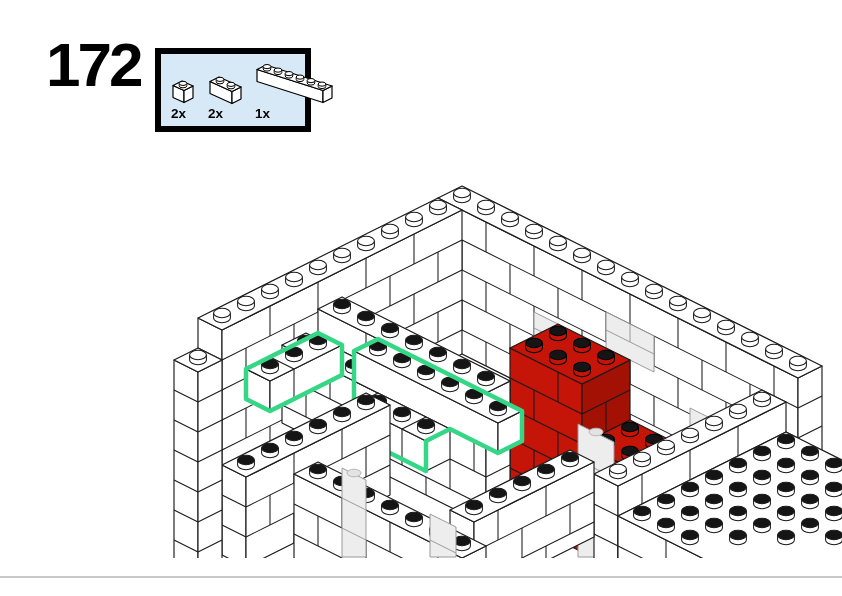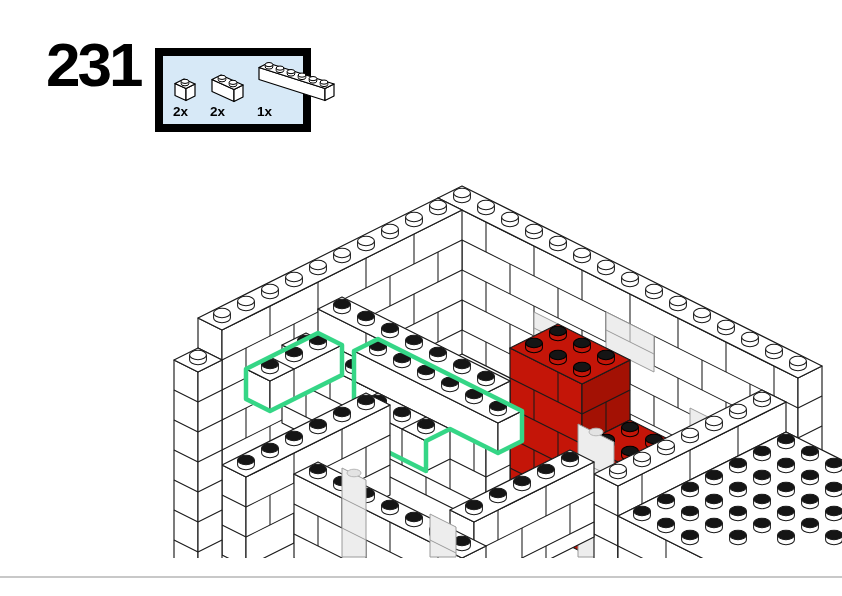--- a/index.html
+++ b/index.html
@@ -2,34 +2,34 @@
 <html><head>
 <meta charset="utf-8">
 <style>
   html,body{margin:0;padding:0;background:#fff;}
   .page{position:relative;width:842px;height:596px;background:#ffffff;overflow:hidden;
         font-family:"Liberation Sans",sans-serif;}
   #iso{position:absolute;left:0;top:0;}
   .header{position:absolute;left:0;top:0;width:100%;z-index:2;}
   .step-number{position:absolute;left:46px;top:34px;font-size:62px;font-weight:bold;
                letter-spacing:-3px;line-height:1;color:#000;}
-  .parts-box{position:absolute;left:155px;top:48px;width:156px;height:84px;border:8px solid #8b5cf6;
+  .parts-box{position:absolute;left:155px;top:48px;width:156px;height:84px;border:6px solid #8b5cf6;
              box-sizing:border-box;display:flex;align-items:flex-end;gap:9px;padding:6px 6px 5px 10px;}
   .part{display:flex;flex-direction:column;align-items:flex-start;}
   .part svg{display:block;}
   .qty{font-size:13.5px;font-weight:bold;color:#000;margin-top:1px;}
   .footer-line{position:absolute;left:0;top:576px;width:842px;height:2px;z-index:2;}
 </style>
 </head>
 <body>
 
 <div class="page">
 
   <div class="header">
-    <div class="step-number">231</div>
+    <div class="step-number">172</div>
     <div class="parts-box" id="partsBox" style="background: rgb(215, 233, 247); border-color: rgb(0, 0, 0);">
       <div class="part">
         <svg id="icon-1x1" width="28" height="28" viewBox="0 0 28 28">
             <polygon points="2,8.5 13,13.5 13,25.5 2,20.5" fill="#fff" stroke="#000" stroke-width="1.2" stroke-linejoin="round"></polygon>
             <polygon points="13,13.5 22,9 22,21 13,25.5" fill="#fff" stroke="#000" stroke-width="1.2" stroke-linejoin="round"></polygon>
             <polygon points="11,4 22,9 13,13.5 2,8.5" fill="#fff" stroke="#000" stroke-width="1.2" stroke-linejoin="round"></polygon>
             <path d="M 8.2 6.35 L 8.2 8.75 A 3.8 2.1 0 0 0 15.8 8.75 L 15.8 6.35" fill="#fff" stroke="#000" stroke-width="1"></path>
             <ellipse cx="12" cy="6.35" rx="3.8" ry="2.1" fill="#fff" stroke="#000" stroke-width="1"></ellipse>
           </svg>
         <span class="qty">2x</span>

